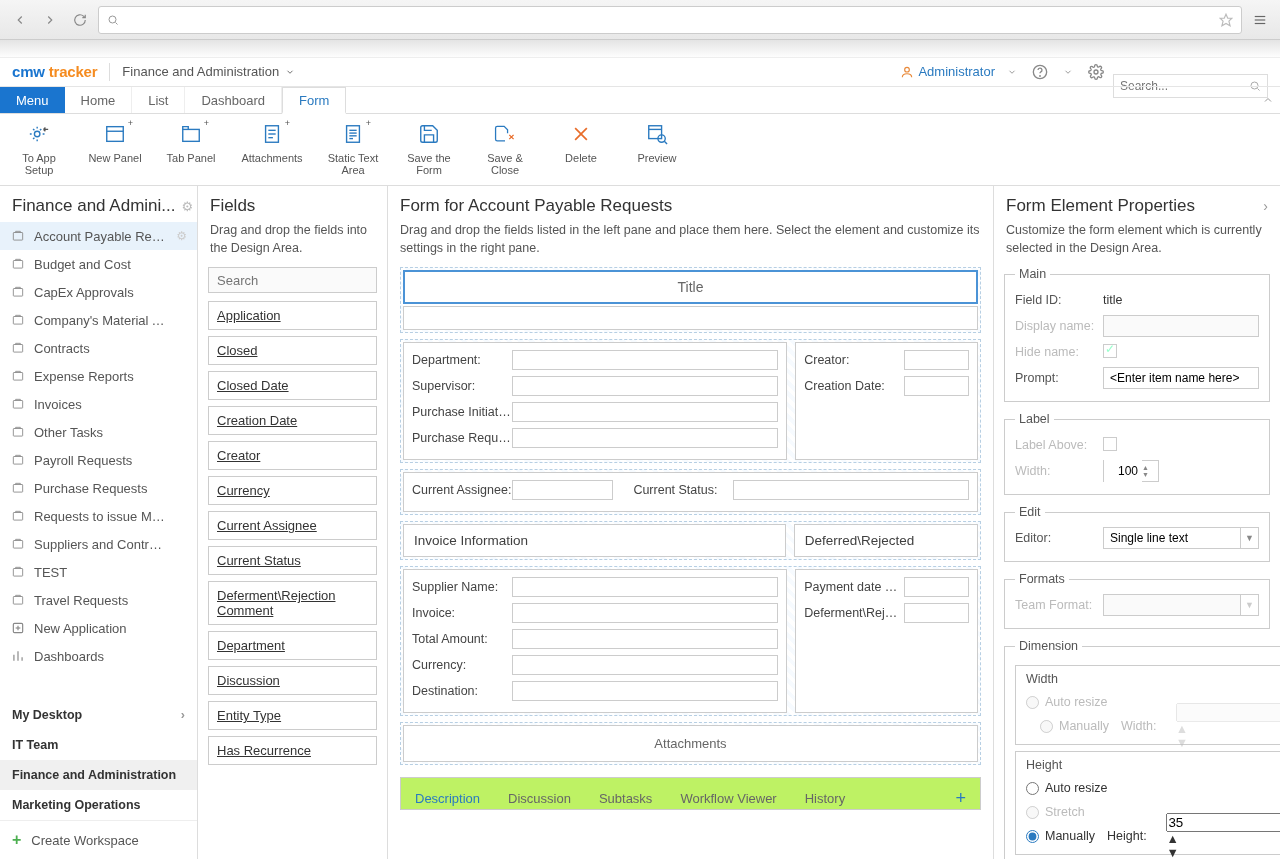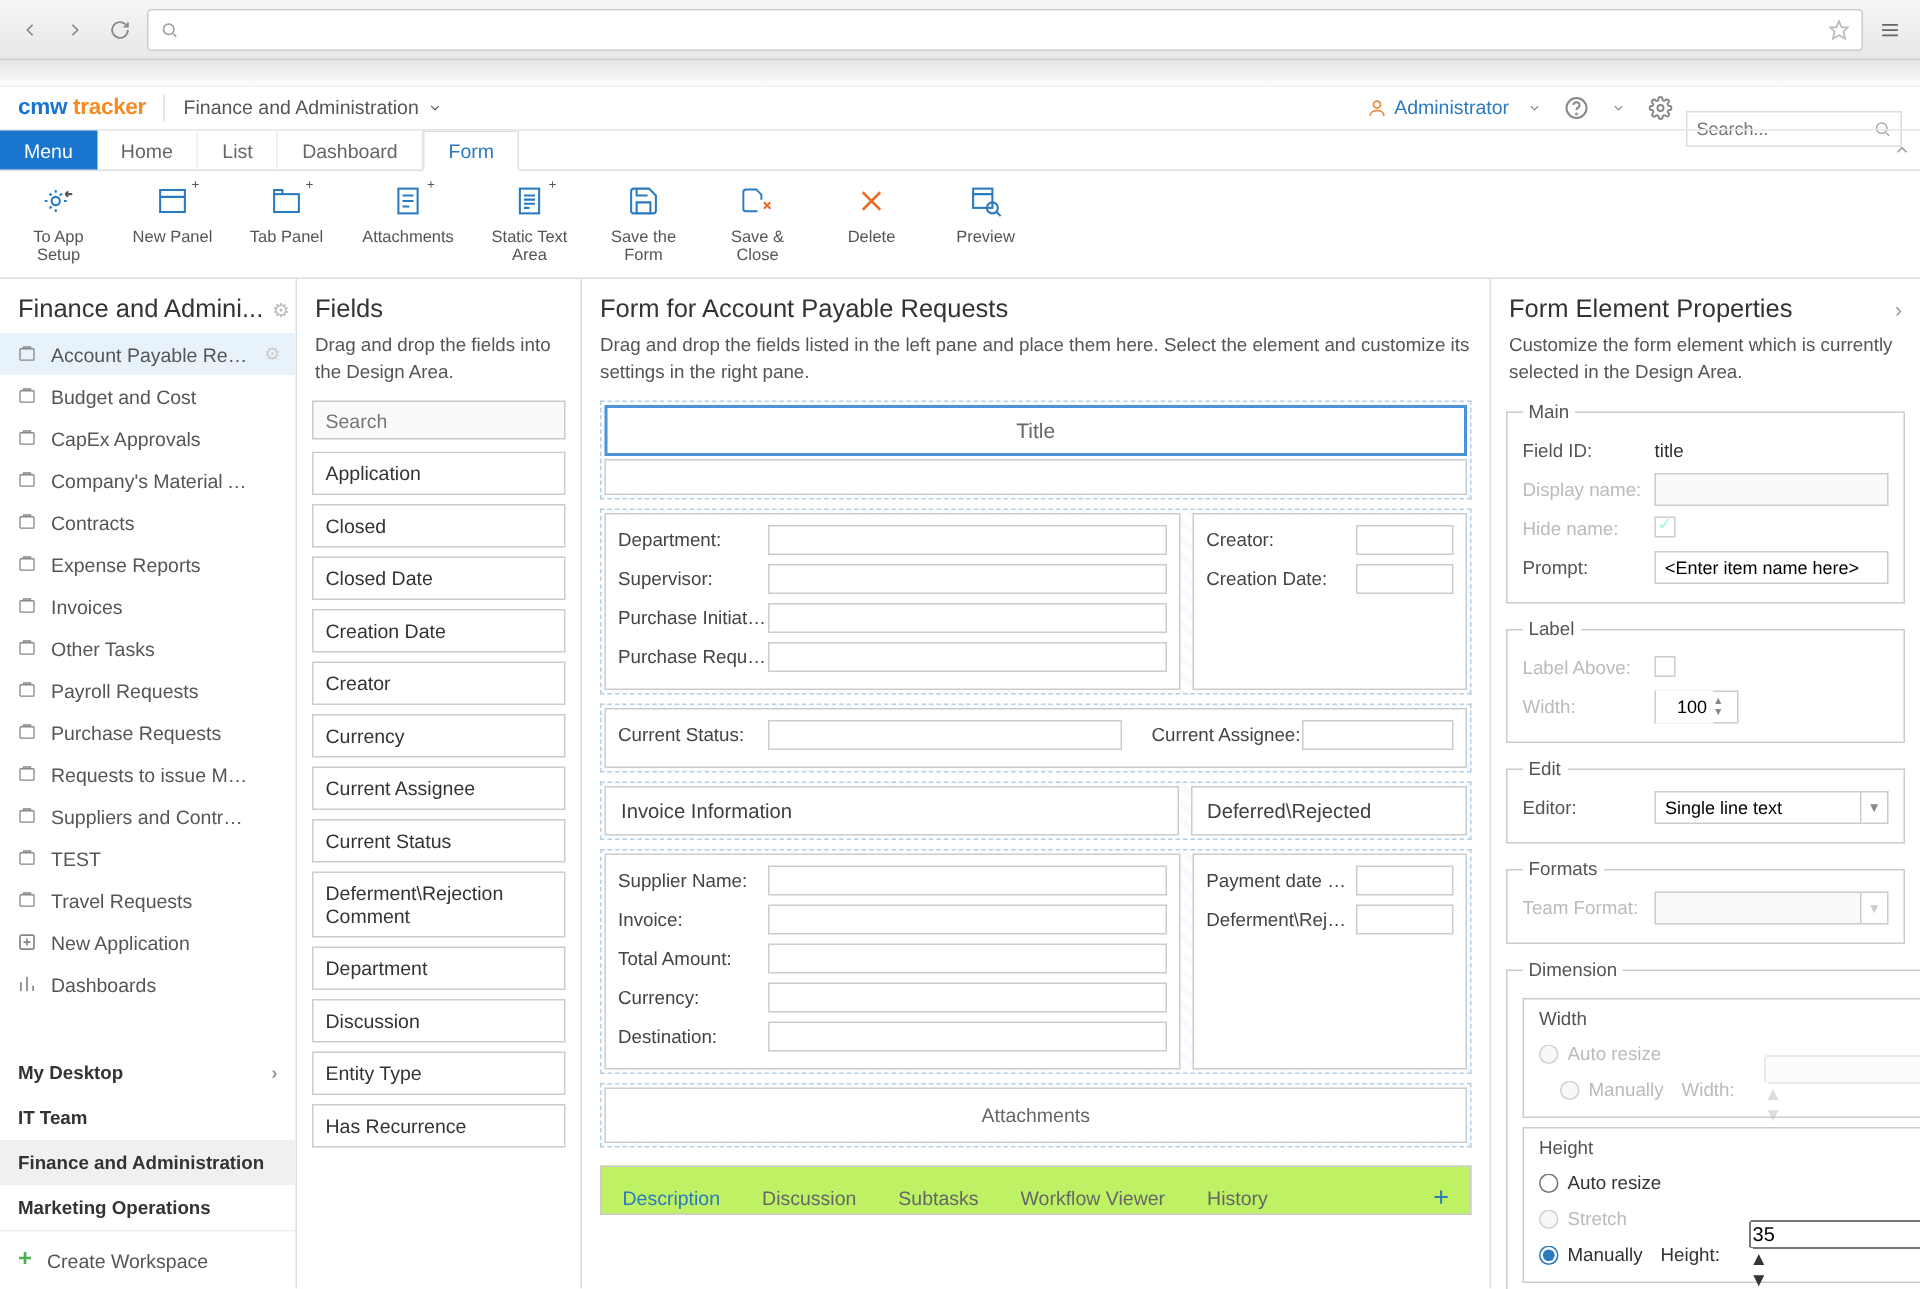--- a/index.html
+++ b/index.html
@@ -17,21 +17,21 @@
 
 .app-header { height:28px; display:flex; align-items:center; padding:0 12px; border-bottom:1px solid #fff; }
 .logo { font-weight:700; font-size:15px; letter-spacing:-0.2px; }
 .logo .c1 { color:#1a75cf; }
 .logo .c2 { color:#f58b1f; }
 .logo-sep { width:1px; height:18px; background:#ddd; margin:0 12px; }
 .ws-select { color:#555; display:flex; align-items:center; gap:6px; cursor:pointer; }
 .header-right { margin-left:auto; display:flex; align-items:center; gap:6px; }
 .header-icon { width:22px; height:22px; display:flex; align-items:center; justify-content:center; color:#888; cursor:pointer; }
 .user-link { color:#2a7ac0; display:flex; align-items:center; gap:4px; cursor:pointer;}
-.search-box { width:144px; height:24px; border:1px solid #ddd; display:flex; align-items:center; padding:0 6px; color:#999;margin-top:28px; }
+.search-box { width:155px; height:24px; border:1px solid #ddd; display:flex; align-items:center; padding:0 6px; color:#999;margin-top:28px; }
 .search-box input { border:none; outline:none; width:100%; font-size:12px; }
 .search-box .mag { color:#aaa; }
 
 
 .main-tabs { height:28px; border-top:1px solid #e5e5e5; border-bottom:1px solid #ddd; display:flex; align-items:stretch; position:relative; }
 .main-tab { padding:0 16px; display:flex; align-items:center; color:#666; cursor:pointer; border-right:1px solid #eee; }
 .main-tab.menu { background:#1a75cf; color:#fff; border-right:none; }
 .main-tab.active { color:#2a7ac0; border-bottom:2px solid #fff; background:#fff; border-top:1px solid #ddd; border-left:1px solid #ddd; border-right:1px solid #ddd; margin-bottom:-1px;}
 .main-tabs .collapse { margin-left:auto; width:24px; display:flex; align-items:center; justify-content:center; color:#999; }
 
@@ -63,21 +63,21 @@
 .nav-section { padding:8px 12px; font-weight:600; font-size:12.5px; color:#333; display:flex; align-items:center; cursor:pointer; }
 .nav-section .chev { margin-left:auto; color:#999; }
 .nav-section.sel { background:#f0f0f0; }
 .create-ws { display:flex; align-items:center; gap:10px; padding:10px 12px; color:#555; cursor:pointer; border-top:1px solid #eee;}
 .create-ws .plus { color:#4caf50; font-size:16px; font-weight:700; }
 
 
 .fields-panel { width:190px; }
 .fields-panel .search-field { margin:0 10px 8px; }
 .fields-panel .search-field input { width:100%; height:26px; border:1px solid #ccc; padding:0 8px; font-size:13px; background:#fafafa; outline:none;}
-.field-list { flex:1; overflow-y:auto; padding:0 10px; }
+.field-list { flex:1; overflow-y:auto; padding:0 10px;text-decoration:underline; }
 .field-chip { border:1px solid #ccc; background:#fff; padding:6px 8px; margin-bottom:6px; font-size:13px; color:#333; cursor:grab; }
 
 
 .design-area { flex:1; padding:0 12px; overflow-y:auto; }
 .design-area .panel-title, .design-area .panel-sub { padding-left:0; padding-right:0; }
 .form-block { border:1px dashed #b7cfe3; padding:2px; margin-bottom:6px; background:repeating-linear-gradient(45deg,#f7fbff,#f7fbff 4px,#fff 4px,#fff 8px); }
 .form-block-inner { background:#fff; }
 .form-title-row { border:2px solid #4b93d6; height:34px; display:flex; align-items:center; justify-content:center; color:#666; font-size:14px; background:#fff; }
 .form-blank { height:24px; border:1px solid #ccc; background:#fff; }
 .form-grid { display:flex; gap:8px; }
@@ -580,26 +580,26 @@
             <div class="form-row">
               <span class="lab">Creation Date:</span>
               <span class="inp"></span>
             </div>
           </div>
       </div>
     </div>
 
     <div class="form-block">
       <div class="form-col" style="border:1px solid #ccc; display:flex; gap:20px;">
+        <div class="form-row" style="flex:0.6">
+          <span class="lab">Current Assignee:</span>
+          <span class="inp"></span>
+        </div>
         <div class="form-row" style="flex:1">
           <span class="lab">Current Status:</span>
-          <span class="inp"></span>
-        </div>
-        <div class="form-row" style="flex:0.6">
-          <span class="lab">Current Assignee:</span>
           <span class="inp"></span>
         </div>
       </div>
     </div>
 
     <div class="form-block">
       <div class="form-grid">
         <div class="form-col section-head">Invoice Information</div>
         <div class="form-col section-head" style="flex:0.45">Deferred\Rejected</div>
       </div>

